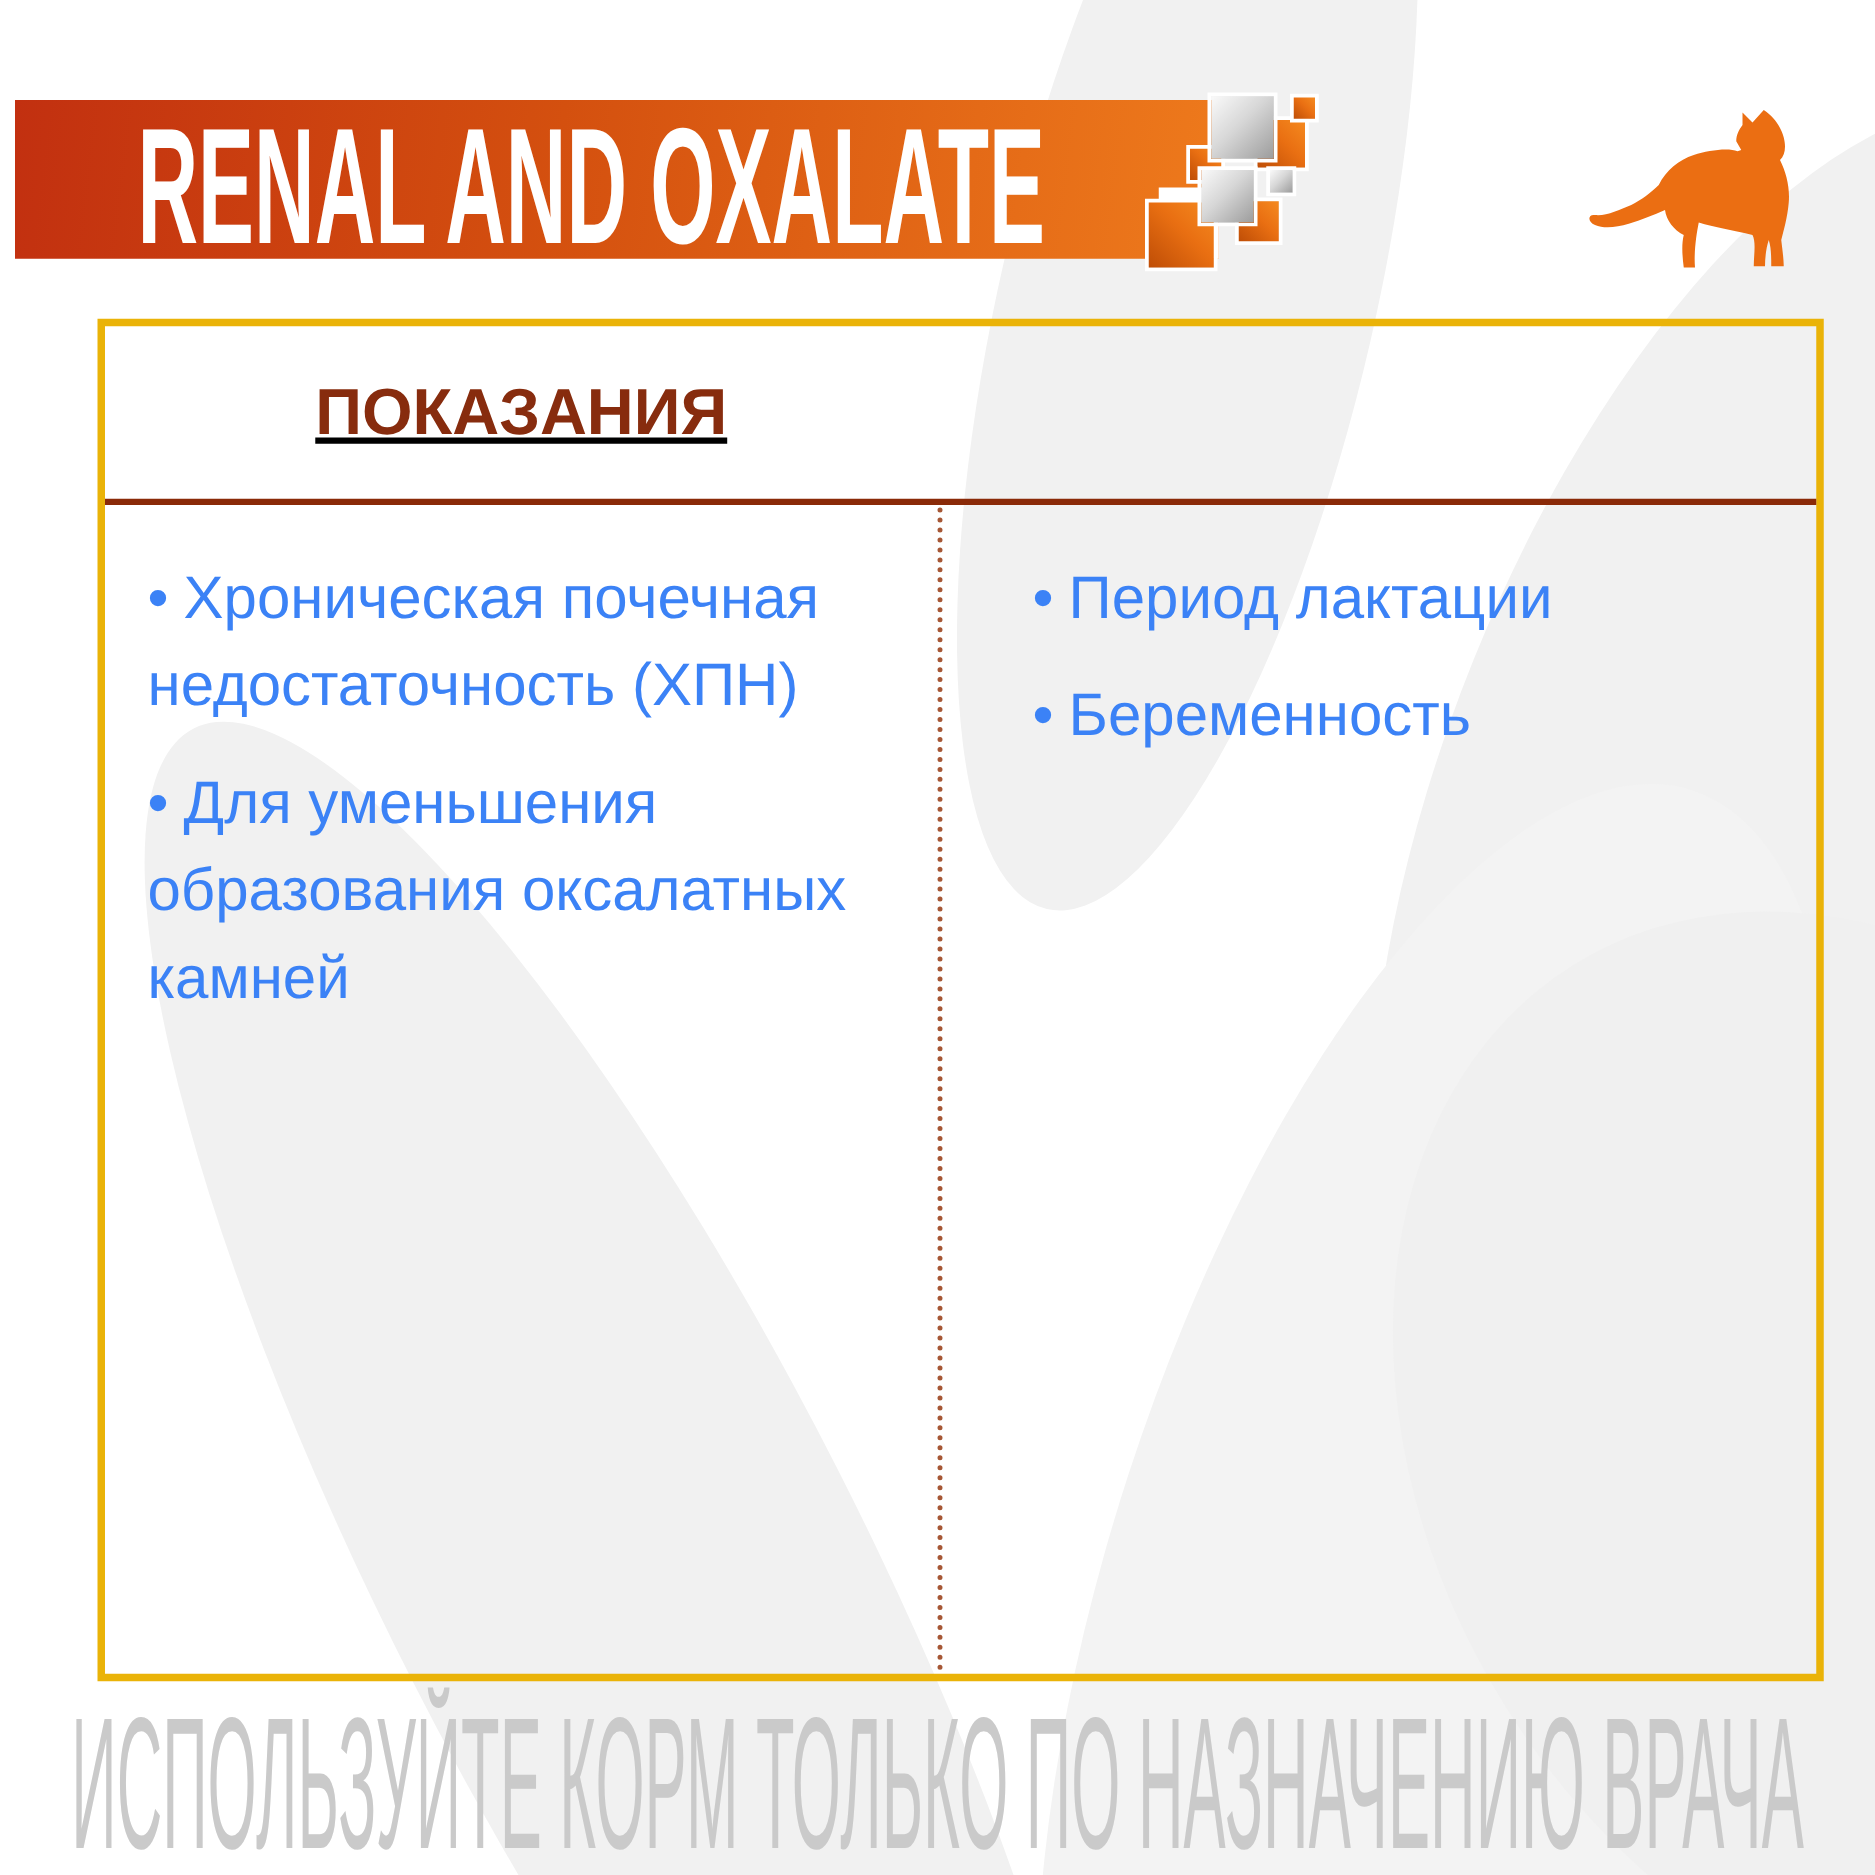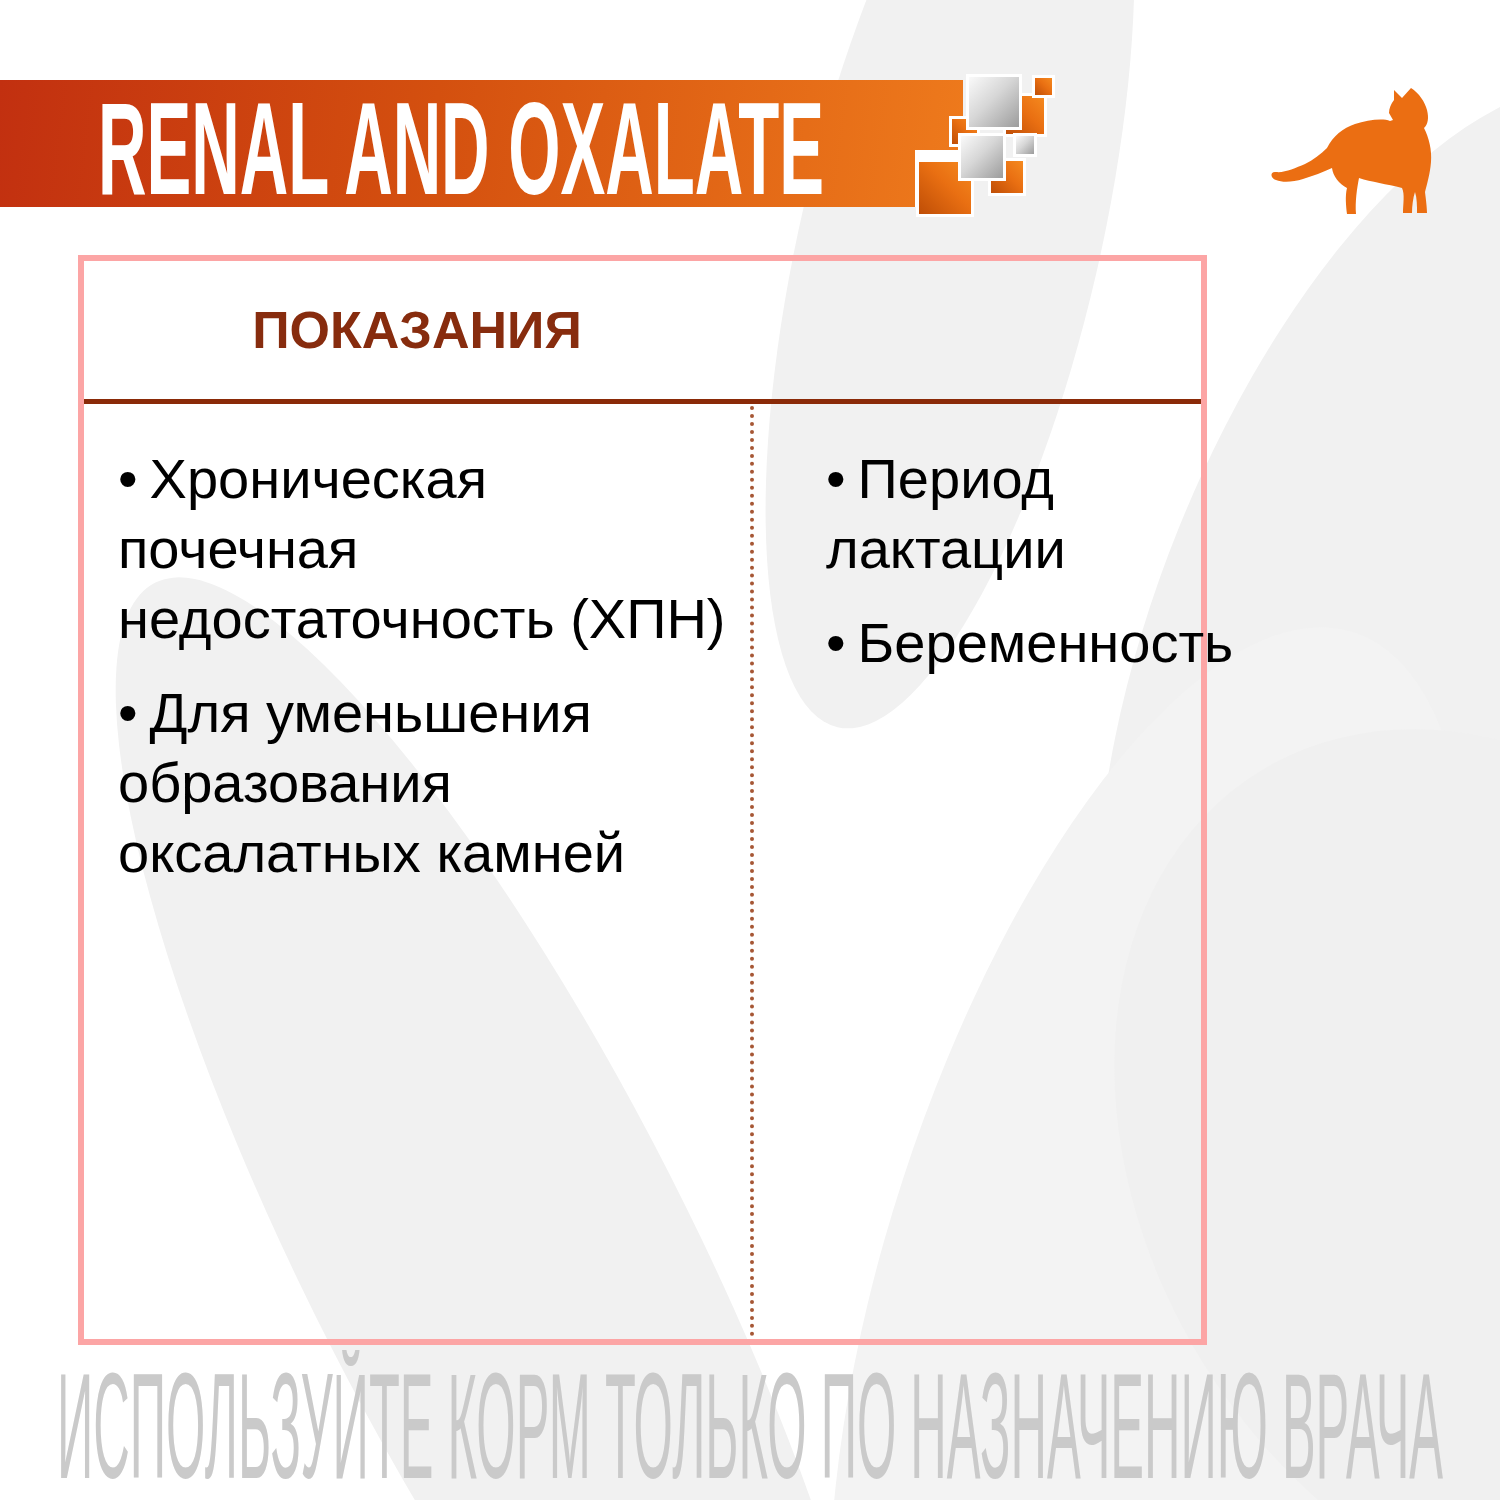--- a/index.html
+++ b/index.html
@@ -20,21 +20,21 @@
 
   
   .watermark{position:absolute;left:0;top:1350px;width:1500px;height:150px;z-index:2;}
   .watermark text{
     font-family:"Liberation Sans", sans-serif;
     fill:#cacaca;
   }
 
   
   .banner{
-    position:absolute;left:0;top:80px;width:963px;height:127px;z-index:4;
+    position:absolute;left:12px;top:80px;width:963px;height:127px;z-index:4;
     background:linear-gradient(97deg,#c23010 0%,#d4500f 45%,#ee7a1c 100%);
   }
   .banner-notch{
     position:absolute;right:0;bottom:0;width:48px;height:57px;background:#ffffff;
   }
   .banner svg{position:absolute;left:0;top:0;}
   .banner text{fill:#ffffff;font-family:"Liberation Sans", sans-serif;font-weight:bold;}
 
   
   .sq{position:absolute;z-index:5;box-shadow:0 0 0 3px #ffffff;}
@@ -47,22 +47,22 @@
   .sq.q5{left:1035px;top:78px;width:17px;height:17px;}
   .sq.q6{left:969px;top:77px;width:50px;height:50px;}
   .sq.q7{left:961px;top:136px;width:42px;height:42px;}
   .sq.q8{left:1016px;top:136px;width:18px;height:18px;}
 
   
   .cat{position:absolute;left:1263px;top:80px;width:172px;height:135px;z-index:4;}
 
   
   .ctable{
-    position:absolute;left:78px;top:255px;width:1129px;height:1090px;z-index:3;
-    border:6px solid #fca5a5;box-sizing:border-box;background:transparent;
+    position:absolute;left:78px;top:255px;width:1381px;height:1090px;z-index:3;
+    border:6px solid #eab308;box-sizing:border-box;background:transparent;text-decoration:underline;
   }
   .thead{
     display:flex;height:138px;align-items:center;
     border-bottom:5px solid #8a2a08;
   }
   .th{
     text-align:center;font-weight:bold;font-size:52px;letter-spacing:0px;
     color:#872c0e;
   }
   .th.left{width:666px;flex:none;}
@@ -70,21 +70,21 @@
   .tbody{position:relative;height:935px;}
   .col-divider{
     position:absolute;left:666px;top:2px;bottom:2px;width:0;
     border-left:4px dotted rgba(150,58,18,0.85);
   }
   .col{position:absolute;top:0;bottom:0;box-sizing:border-box;}
   .col.left{left:0;width:666px;padding:40px 14px 0 34px;}
   .col.right{left:670px;right:0;padding:40px 20px 0 72px;}
   .item{
     margin:0 0 24px 0;
-    font-size:56px;line-height:70px;color:#000000;
+    font-size:48px;line-height:70px;color:#3b82f6;
   }
   .blt{margin-right:12px;}
 </style>
 </head>
 <body>
 
 <div class="canvas">
 
   <div class="swirl s1"></div>
   <div class="swirl s2"></div>

